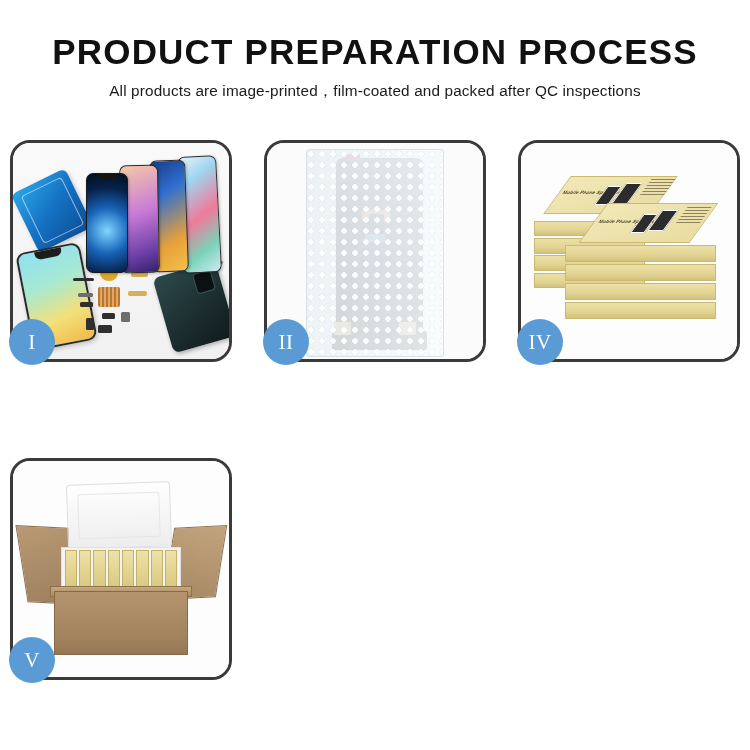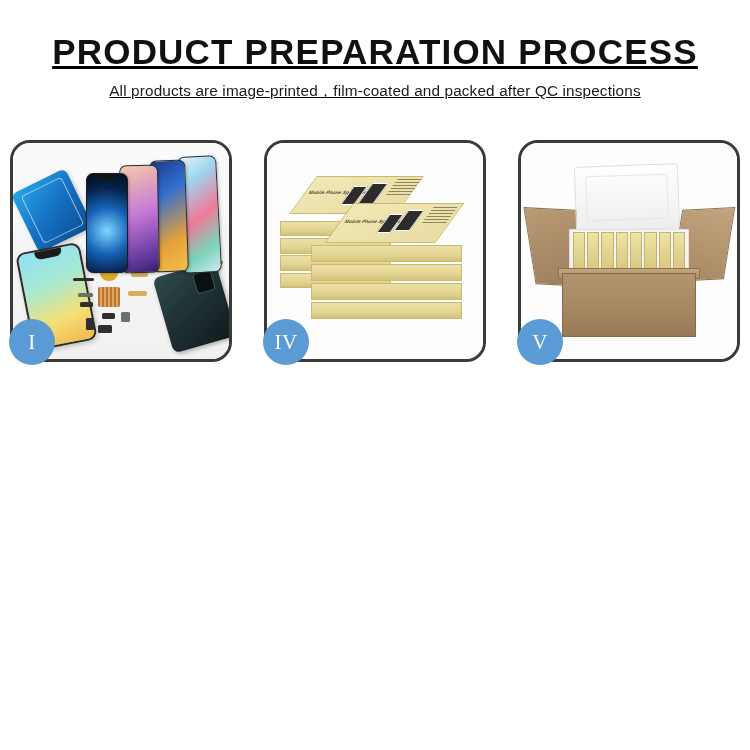--- a/index.html
+++ b/index.html
@@ -2,21 +2,21 @@
 <html><head>
 <meta charset="utf-8">
 <style>
   * { box-sizing: border-box; margin: 0; padding: 0; }
   html, body {
     width: 750px; height: 750px;
     background: #ffffff;
     font-family: "Liberation Sans", sans-serif;
     overflow: hidden;
   }
-  .page { position: relative; width: 750px; height: 750px; background: #ffffff; text-decoration: underline; }
+  .page { position: relative; width: 750px; height: 750px; background: #ffffff; }
 
   
   .header { padding-top: 34px; text-align: center; }
   .title {
     font-size: 35px;
     font-weight: 700;
     letter-spacing: 1.2px;
     color: #111111;
     line-height: 1.05;
     font-family: "Liberation Sans", sans-serif;
@@ -312,20 +312,34 @@
           <div class="pt grey" style="left:48%; top:55%; width:9%;  height:11%;"></div>
           <div class="pt" style="left:14%; top:62%; width:8%;  height:13%;"></div>
           <div class="pt" style="left:26%; top:70%; width:13%; height:9%;"></div>
         </div>
         <div class="back-phone"></div>
         <div class="tweezers"></div>
       </div>
       <div class="badge">I</div>
     </div>
 
+    <div class="panel">
+      <div class="panel-inner p2">
+        <div class="lcd"></div>
+        <div class="lcd-tab"></div>
+        <div class="lcd-conn"></div>
+        <div class="lcd-flex"></div>
+        <div class="lcd-chip"></div>
+        <div class="lcd-foot"></div>
+        <div class="lcd-foot2"></div>
+        <div class="lcd-foot3"></div>
+        <div class="bubble-bag"></div>
+      </div>
+      <div class="badge">II</div>
+    </div>
 
 
     <div class="panel">
       <div class="panel-inner p4">
         <div class="stack">
 
           <div class="kbox" style="left:2%;  top:30%; width:56%; height:9%;"></div>
           <div class="kbox" style="left:2%;  top:40%; width:56%; height:9%;"></div>
           <div class="kbox" style="left:2%;  top:50%; width:56%; height:9%;"></div>
           <div class="kbox" style="left:2%;  top:60%; width:56%; height:9%;"></div>

